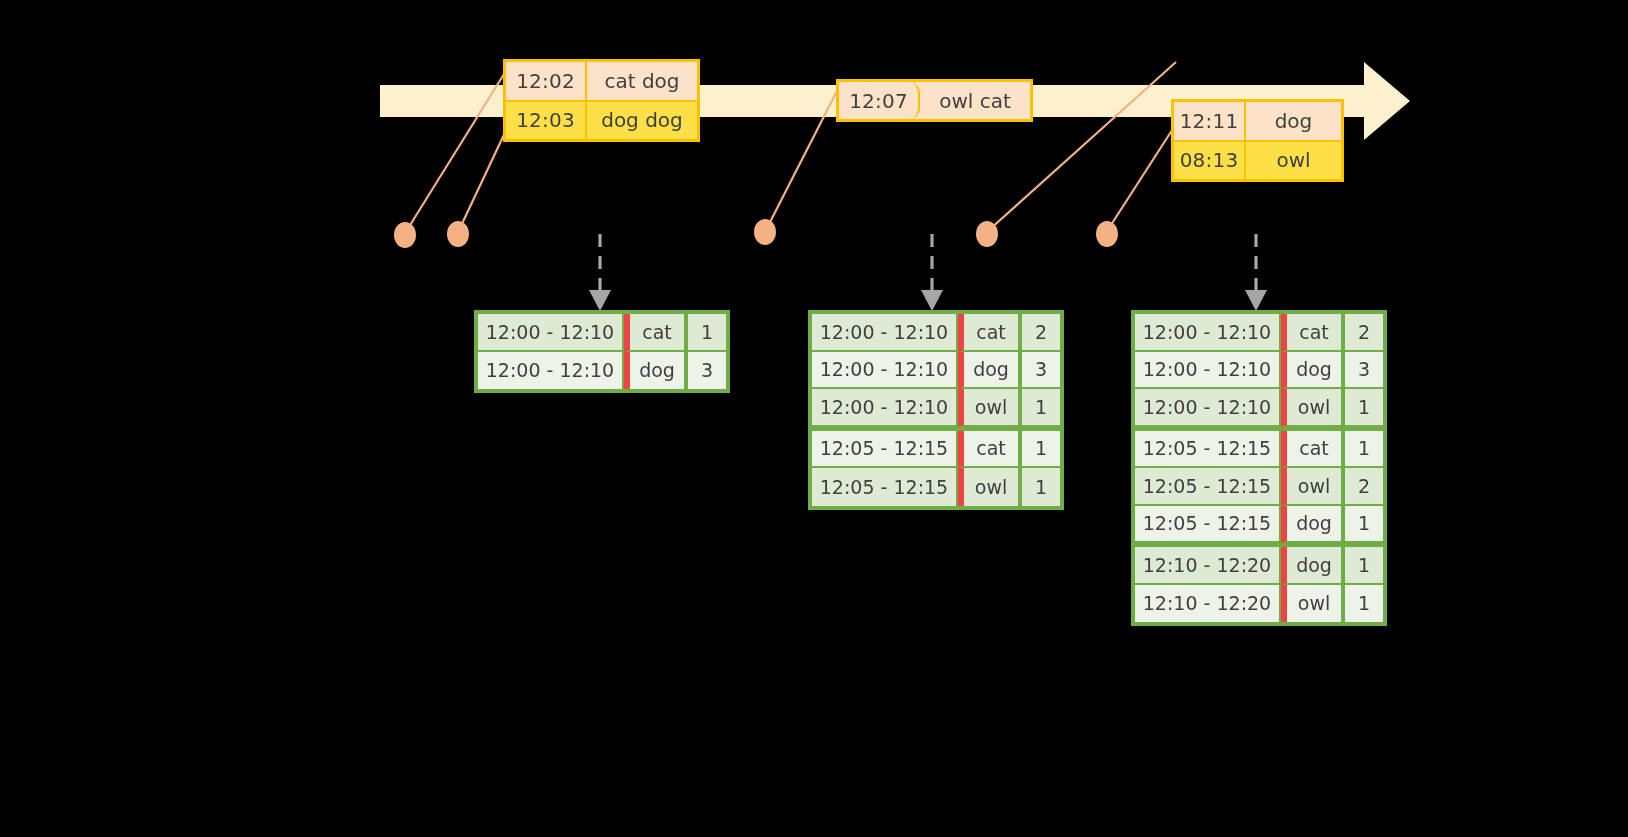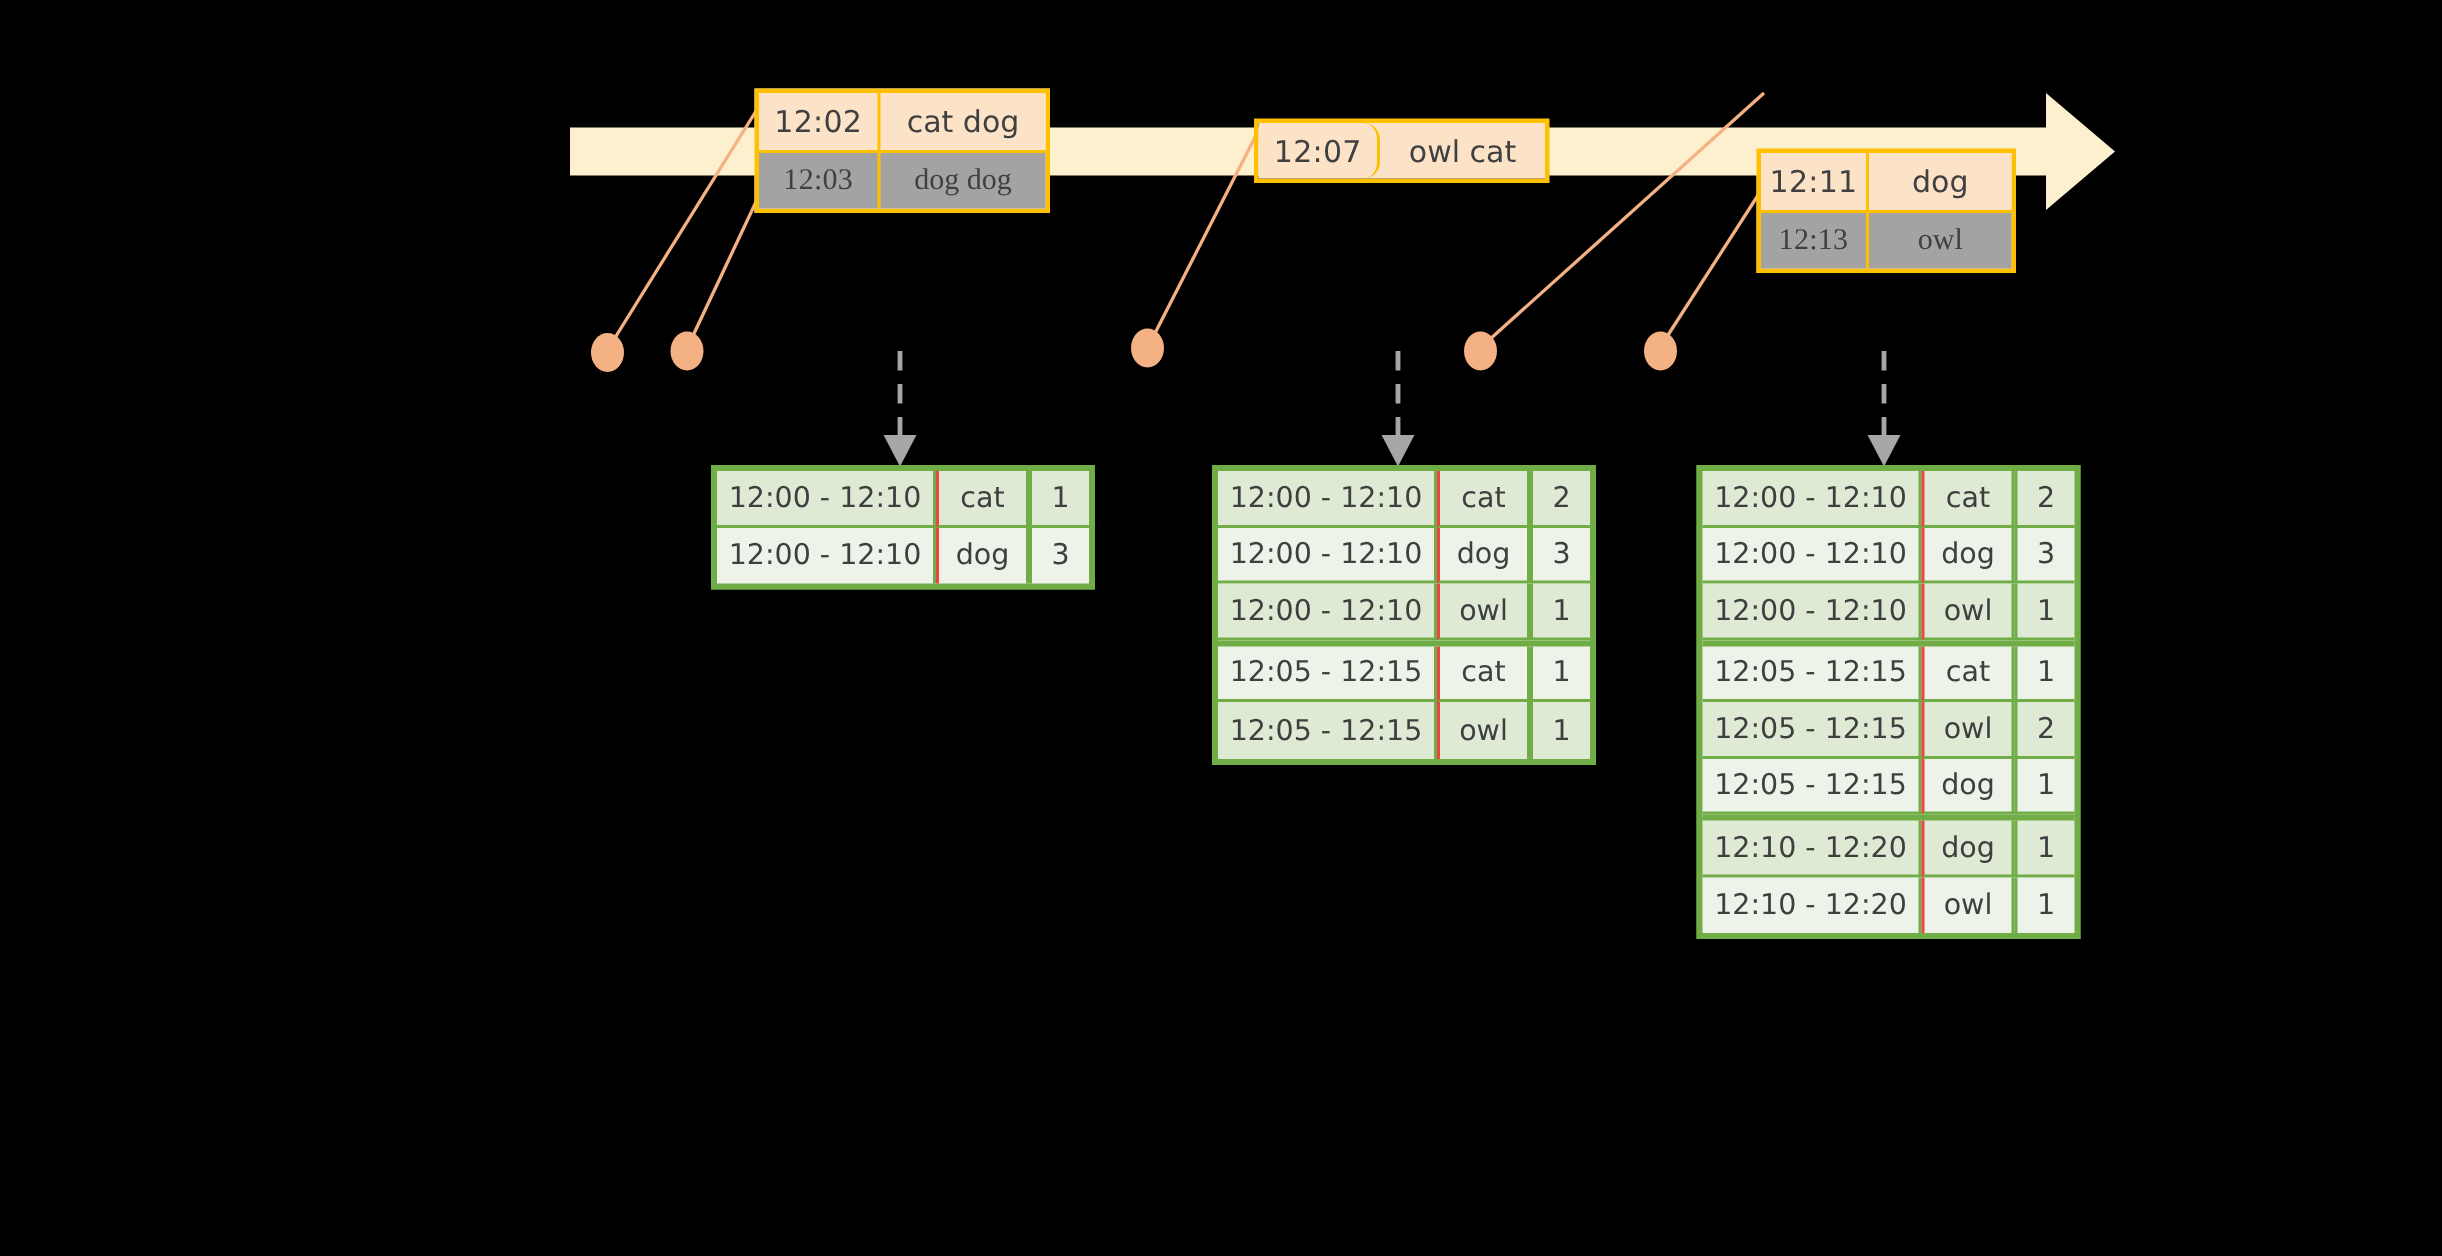--- a/index.html
+++ b/index.html
@@ -44,21 +44,21 @@
   }
   .event-row {
     display: flex;
     flex: 1 1 auto;
     box-sizing: border-box;
   }
   .event-row + .event-row {
     border-top: 2px solid #FFC000;
   }
   .event-row.shade { background: #FCE3C8; }
-  .event-row.plain { background: #a3a3a3; font-family: Liberation Serif, serif; }
+  .event-row.plain { background: #fde047; }
 
   .event-time {
     box-sizing: border-box;
     display: flex;
     align-items: center;
     justify-content: center;
     border-right: 2px solid #FFC000;
     font-size: 20px;
     color: #404040;
     letter-spacing: .2px;
@@ -101,21 +101,21 @@
     font-size: 19px;
     color: #3f3f3f;
     border-right: 2px solid #70AD47;
     border-bottom: 2px solid #70AD47;
     white-space: nowrap;
   }
   .res-cell:last-child { border-right: none; }
   .res-row:last-child .res-cell { border-bottom: none; }
 
   .c-window { width: 146px; }
-  .c-key    { width: 62px; border-left: 2px solid #ef4444; }
+  .c-key    { width: 62px; border-left: 6px solid #ef4444; }
   .c-val    { width: 40px; border-left: 2px solid #70AD47; }
 </style>
 </head>
 <body>
 
 <div id="stage">
 
   <svg id="timeline-svg" viewBox="0 0 1628 837">
 
     <g>
@@ -167,21 +167,21 @@
       <div class="event-words">owl cat</div>
     </div>
   </div>
 
   <div class="event-box" id="ebox3" style="left:1171px; top:59px; width:173px; height:83px;margin-top:40px;">
     <div class="event-row shade">
       <div class="event-time" style="width:72px;">12:11</div>
       <div class="event-words">dog</div>
     </div>
     <div class="event-row plain">
-      <div class="event-time" style="width:72px;">12:13</div>
+      <div class="event-time" style="width:72px;">08:13</div>
       <div class="event-words">owl</div>
     </div>
   </div>
 
   <div class="result-table" id="rtable1" style="left:474px; top:310px;">
       <div class="res-row shade">
         <div class="res-cell c-window">12:00 - 12:10</div>
         <div class="res-cell c-key">cat</div>
         <div class="res-cell c-val">1</div>
       </div>

